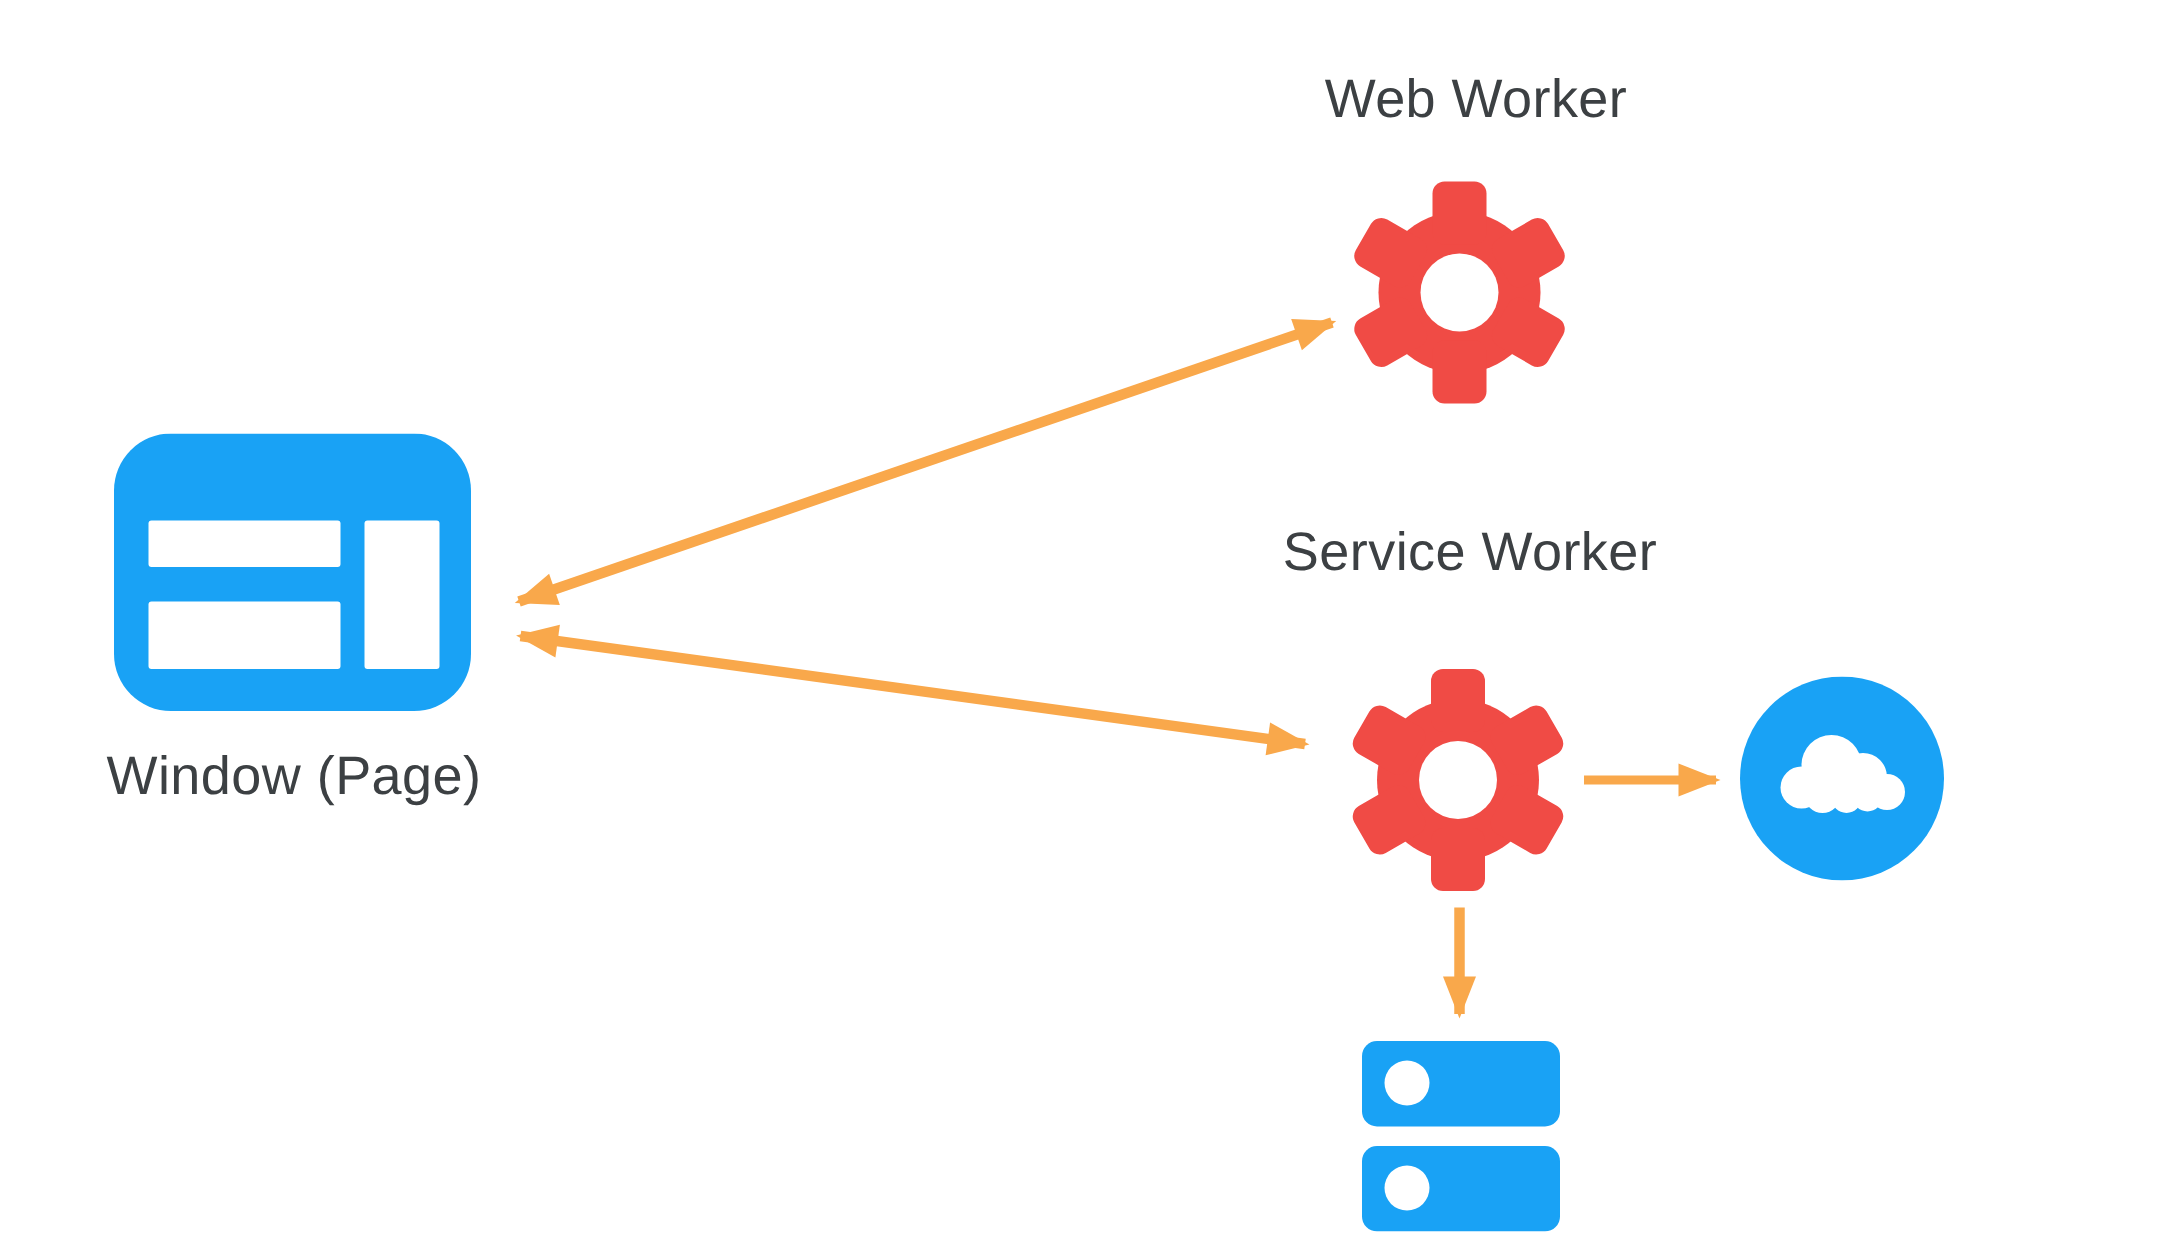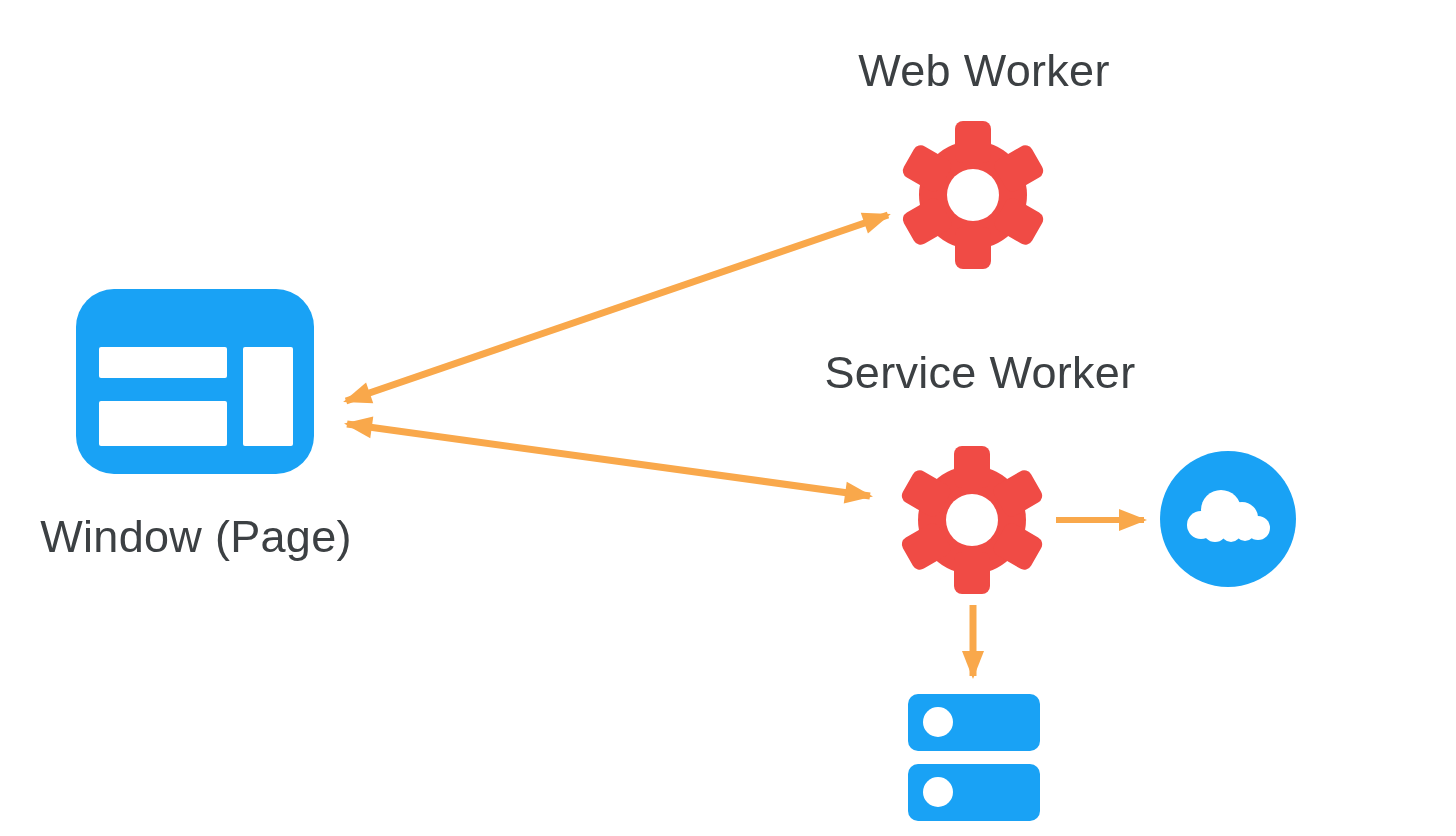--- a/index.html
+++ b/index.html
@@ -14,21 +14,21 @@
     width: 1456px;
     height: 836px;
     background: var(--background, #fff);
     overflow: hidden;
   }
   .abs { position: absolute; }
   .node-label {
     position: absolute;
     transform: translateX(-50%);
     color: var(--text, #3c4043);
-    font-size: 45px;
+    font-size: 36px;
     font-weight: 500;
     letter-spacing: 0.3px;
     white-space: nowrap;
     line-height: 1.1;
   }
   .edges-layer {
     position: absolute;
     left: 0; top: 0;
     width: 1456px;
     height: 836px;
@@ -57,21 +57,21 @@
     <line class="edge-line stroke-orange" stroke-width="6" x1="1056" y1="520" x2="1144" y2="520" marker-end="url(#ah)"></line>
     <line class="edge-line stroke-orange" stroke-width="7" x1="973" y1="605" x2="973" y2="676" marker-end="url(#ah)"></line>
   </svg>
 
   <svg class="abs" style="left:76px; top:289px;" width="238" height="185" viewBox="0 0 238 185" xmlns="http://www.w3.org/2000/svg">
     <rect x="0" y="0" width="238" height="185" rx="38" class="fill-blue"></rect>
     <rect x="23" y="58" width="128" height="31" rx="2" class="fill-white"></rect>
     <rect x="23" y="112" width="128" height="45" rx="2" class="fill-white"></rect>
     <rect x="167" y="58" width="50" height="99" rx="2" class="fill-white"></rect>
   </svg>
-  <div class="node-label" style="left:196px; top:497px;margin-top:15px;">Window (Page)</div>
+  <div class="node-label" style="left:196px; top:497px;">Window (Page)</div>
 
   <div class="node-label" style="left:984px; top:46px;">Web Worker</div>
   <svg class="abs" style="left:898px; top:120px;" width="150" height="150" viewBox="-75 -75 150 150" xmlns="http://www.w3.org/2000/svg">
     <g class="fill-red">
       <circle r="54"></circle>
       <rect x="-18" y="-74" width="36" height="42" rx="8"></rect>
       <rect x="-18" y="-74" width="36" height="42" rx="8" transform="rotate(60)"></rect>
       <rect x="-18" y="-74" width="36" height="42" rx="8" transform="rotate(120)"></rect>
       <rect x="-18" y="-74" width="36" height="42" rx="8" transform="rotate(180)"></rect>
       <rect x="-18" y="-74" width="36" height="42" rx="8" transform="rotate(240)"></rect>

